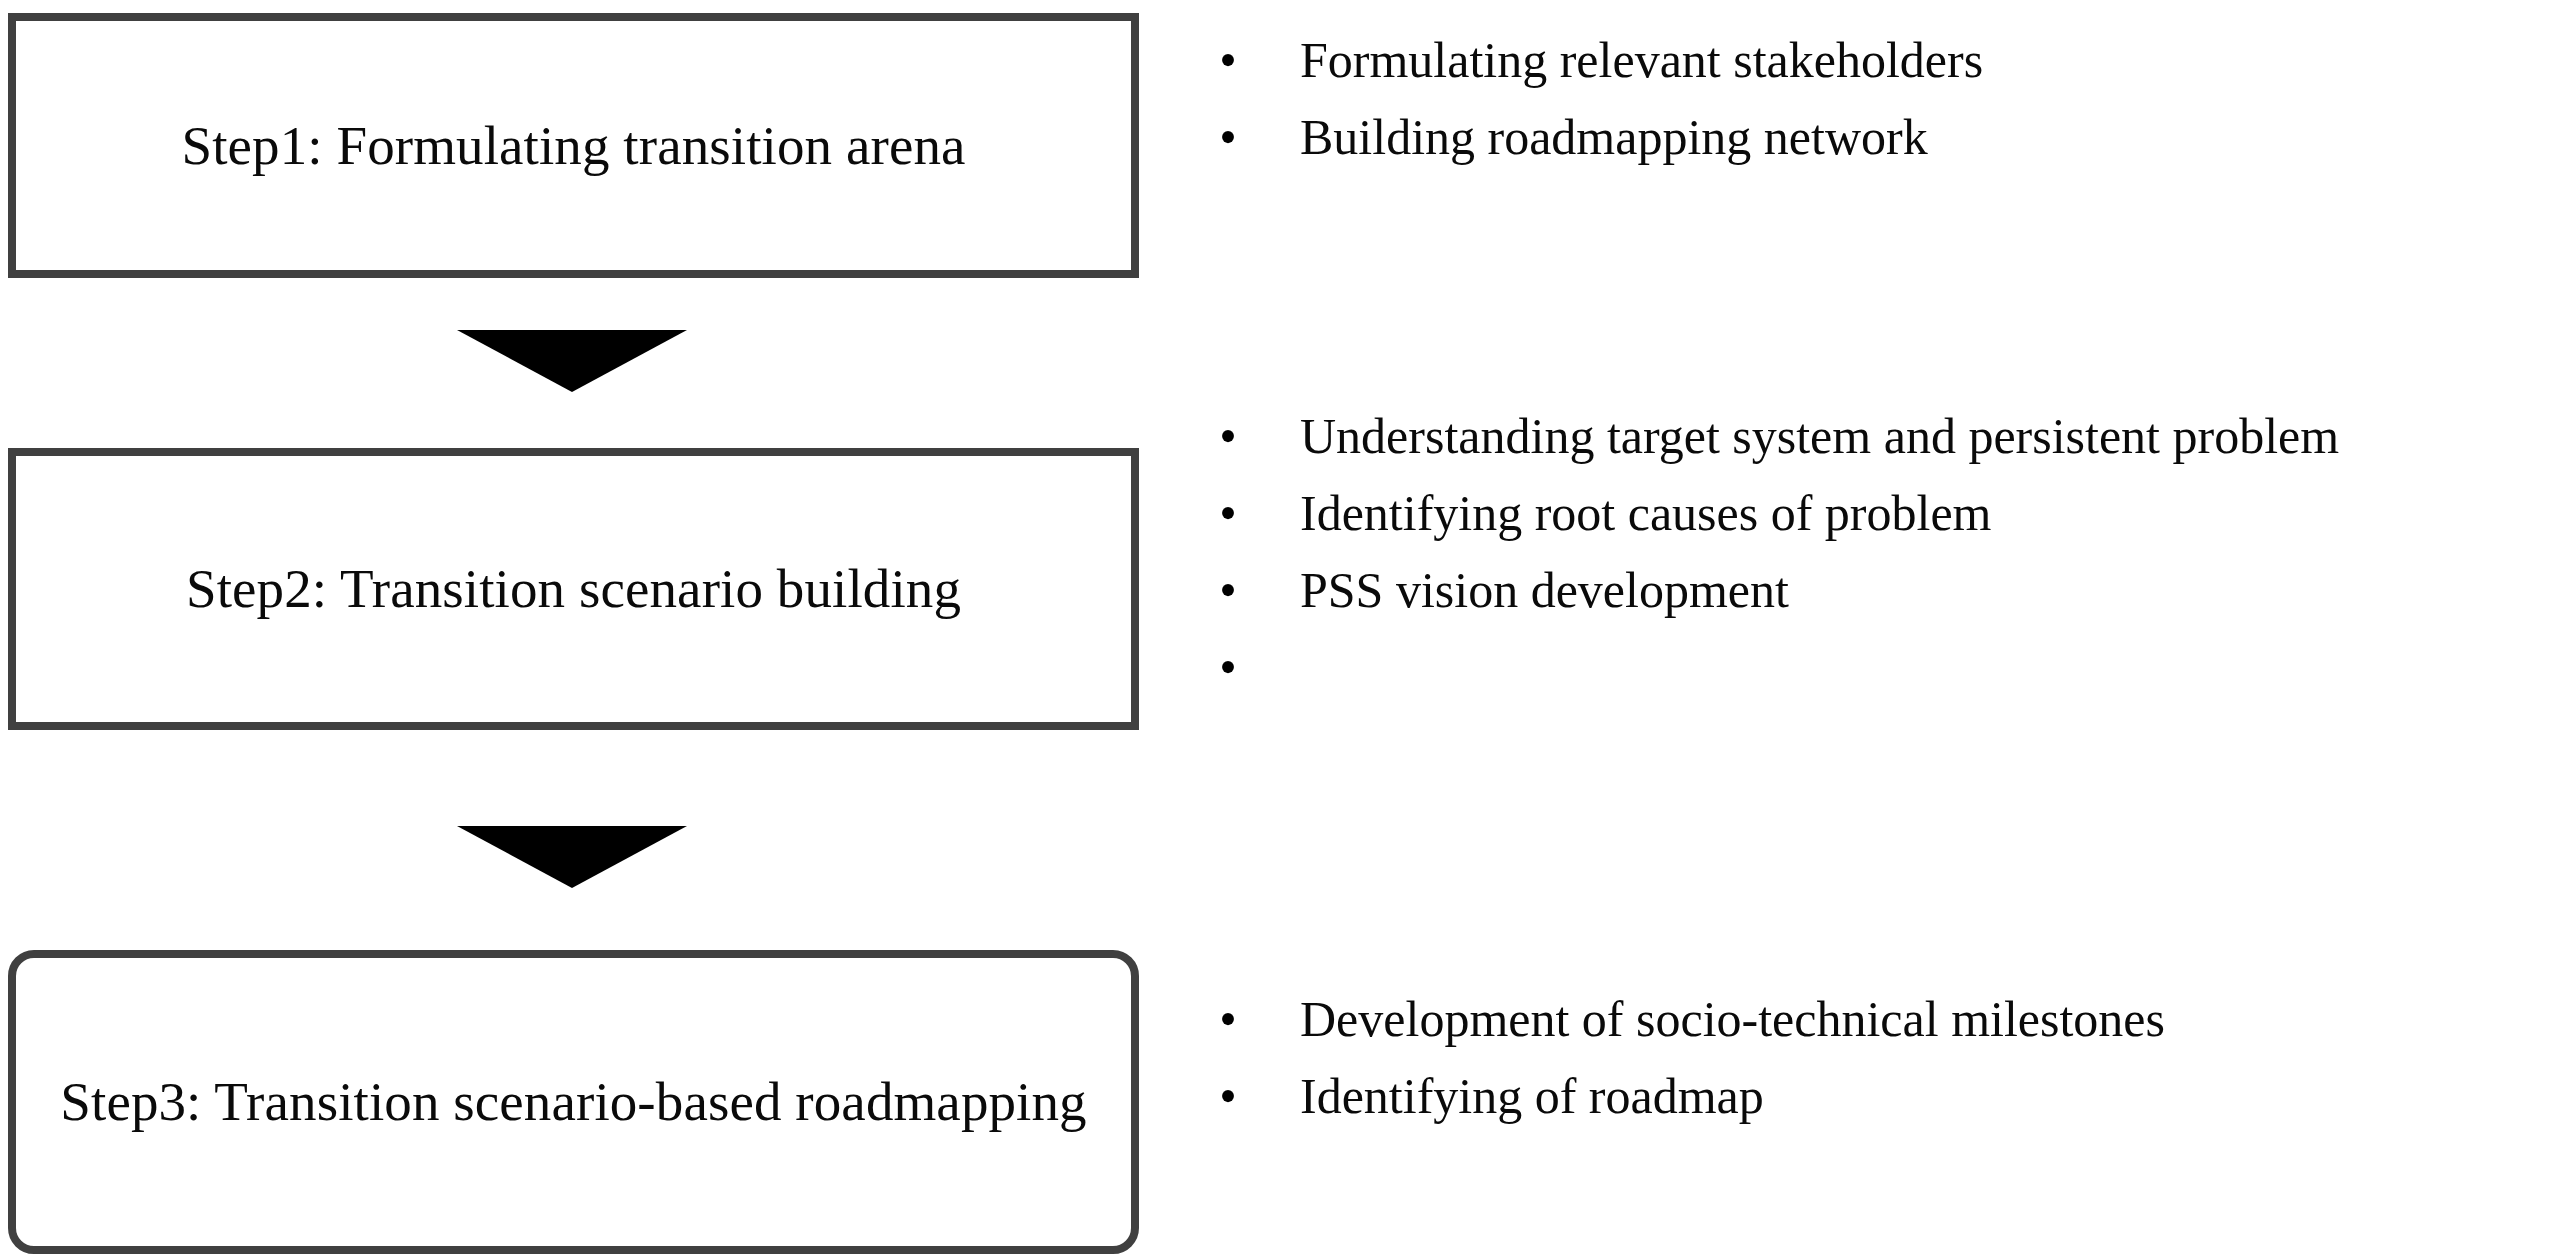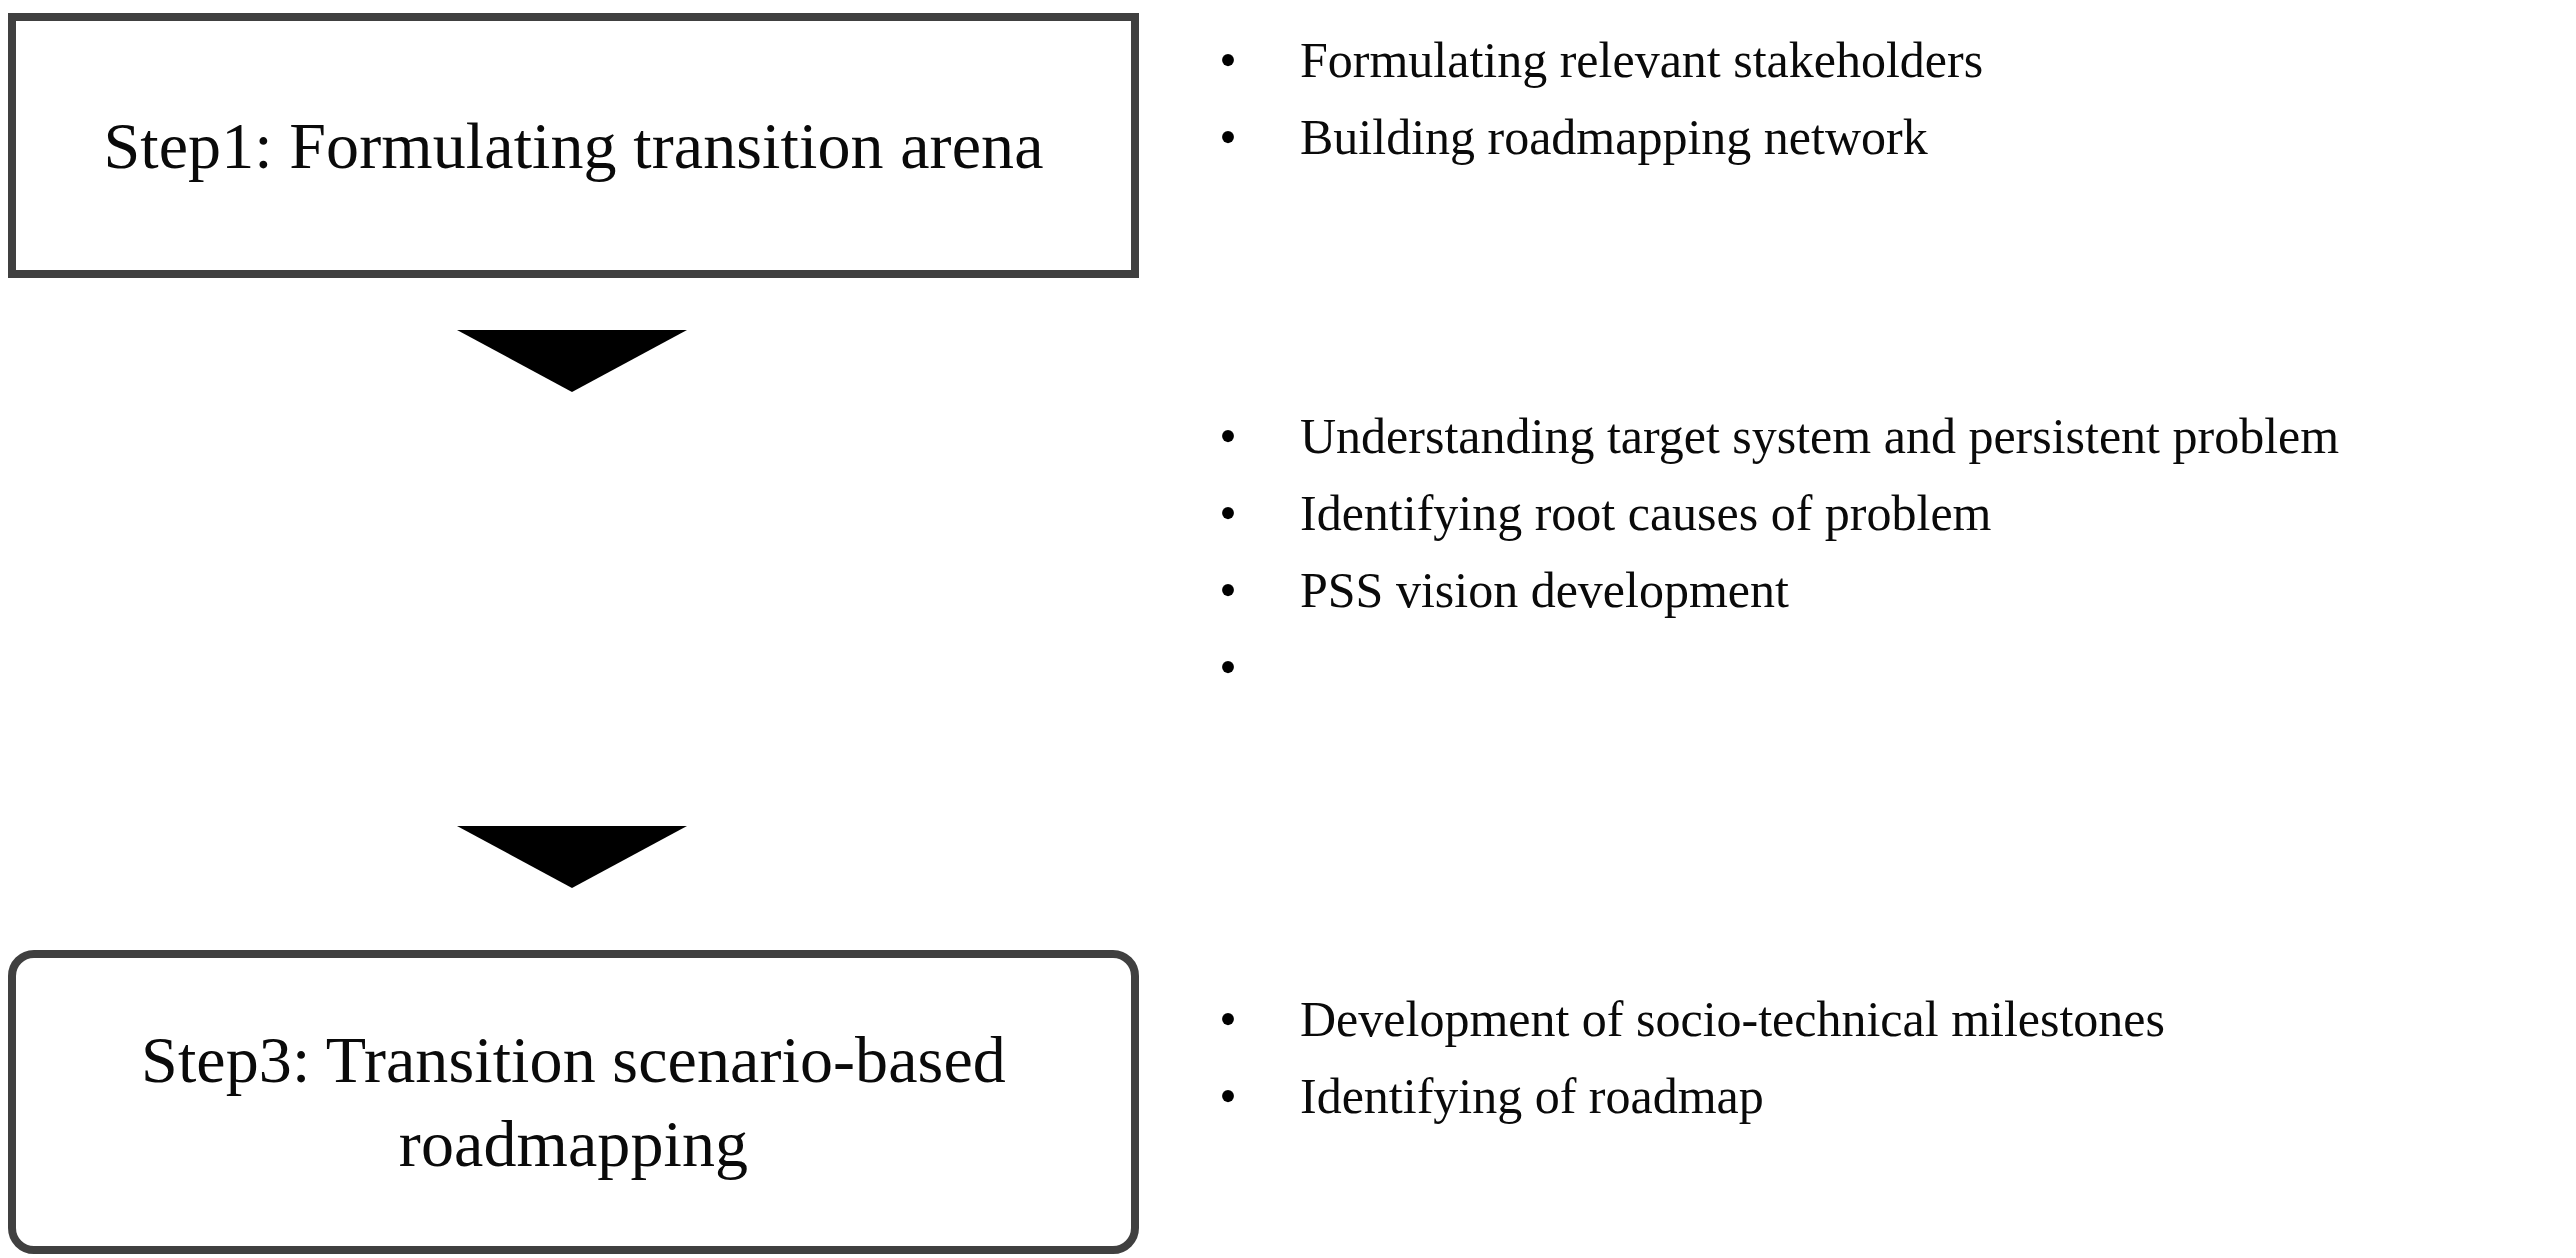--- a/index.html
+++ b/index.html
@@ -26,21 +26,21 @@
     width: 1131px;
     box-sizing: border-box;
     border: 8.8px solid #404040;
     background: #ffffff;
     display: flex;
     align-items: center;
     justify-content: center;
     text-align: center;
   }
   .step-box-label {
-    font-size: 66px;
+    font-size: 55px;
     line-height: 1.28;
     letter-spacing: 0.1px;
     padding: 0 19px;
     color: #0a0a0a;
   }
   #step-box-1 { top: 13.3px;   height: 265px; }
   #step-box-2 { top: 448px;  height: 282px; }
   #step-box-3 { top: 950px; height: 304px; border-radius: 26px; }
 
   
@@ -103,20 +103,23 @@
     <div class="bullet-item">
       <span class="bullet-marker">•</span>
       <span>Formulating relevant stakeholders</span>
     </div>
     <div class="bullet-item">
       <span class="bullet-marker">•</span>
       <span>Building roadmapping network</span>
     </div>
   </div>
 
+  <div class="step-box" id="step-box-2">
+    <span class="step-box-label">Step2: Transition scenario building</span>
+  </div>
 
   <div class="arrow-connector" id="arrow-2">
     <svg viewBox="0 0 312 84" preserveAspectRatio="none" aria-hidden="true">
       <polygon points="0,0 312,0 156,84" fill="#000000"></polygon>
     </svg>
   </div>
 
   <div class="bullet-group" id="bullets-2">
     <div class="bullet-item">
       <span class="bullet-marker">•</span>

